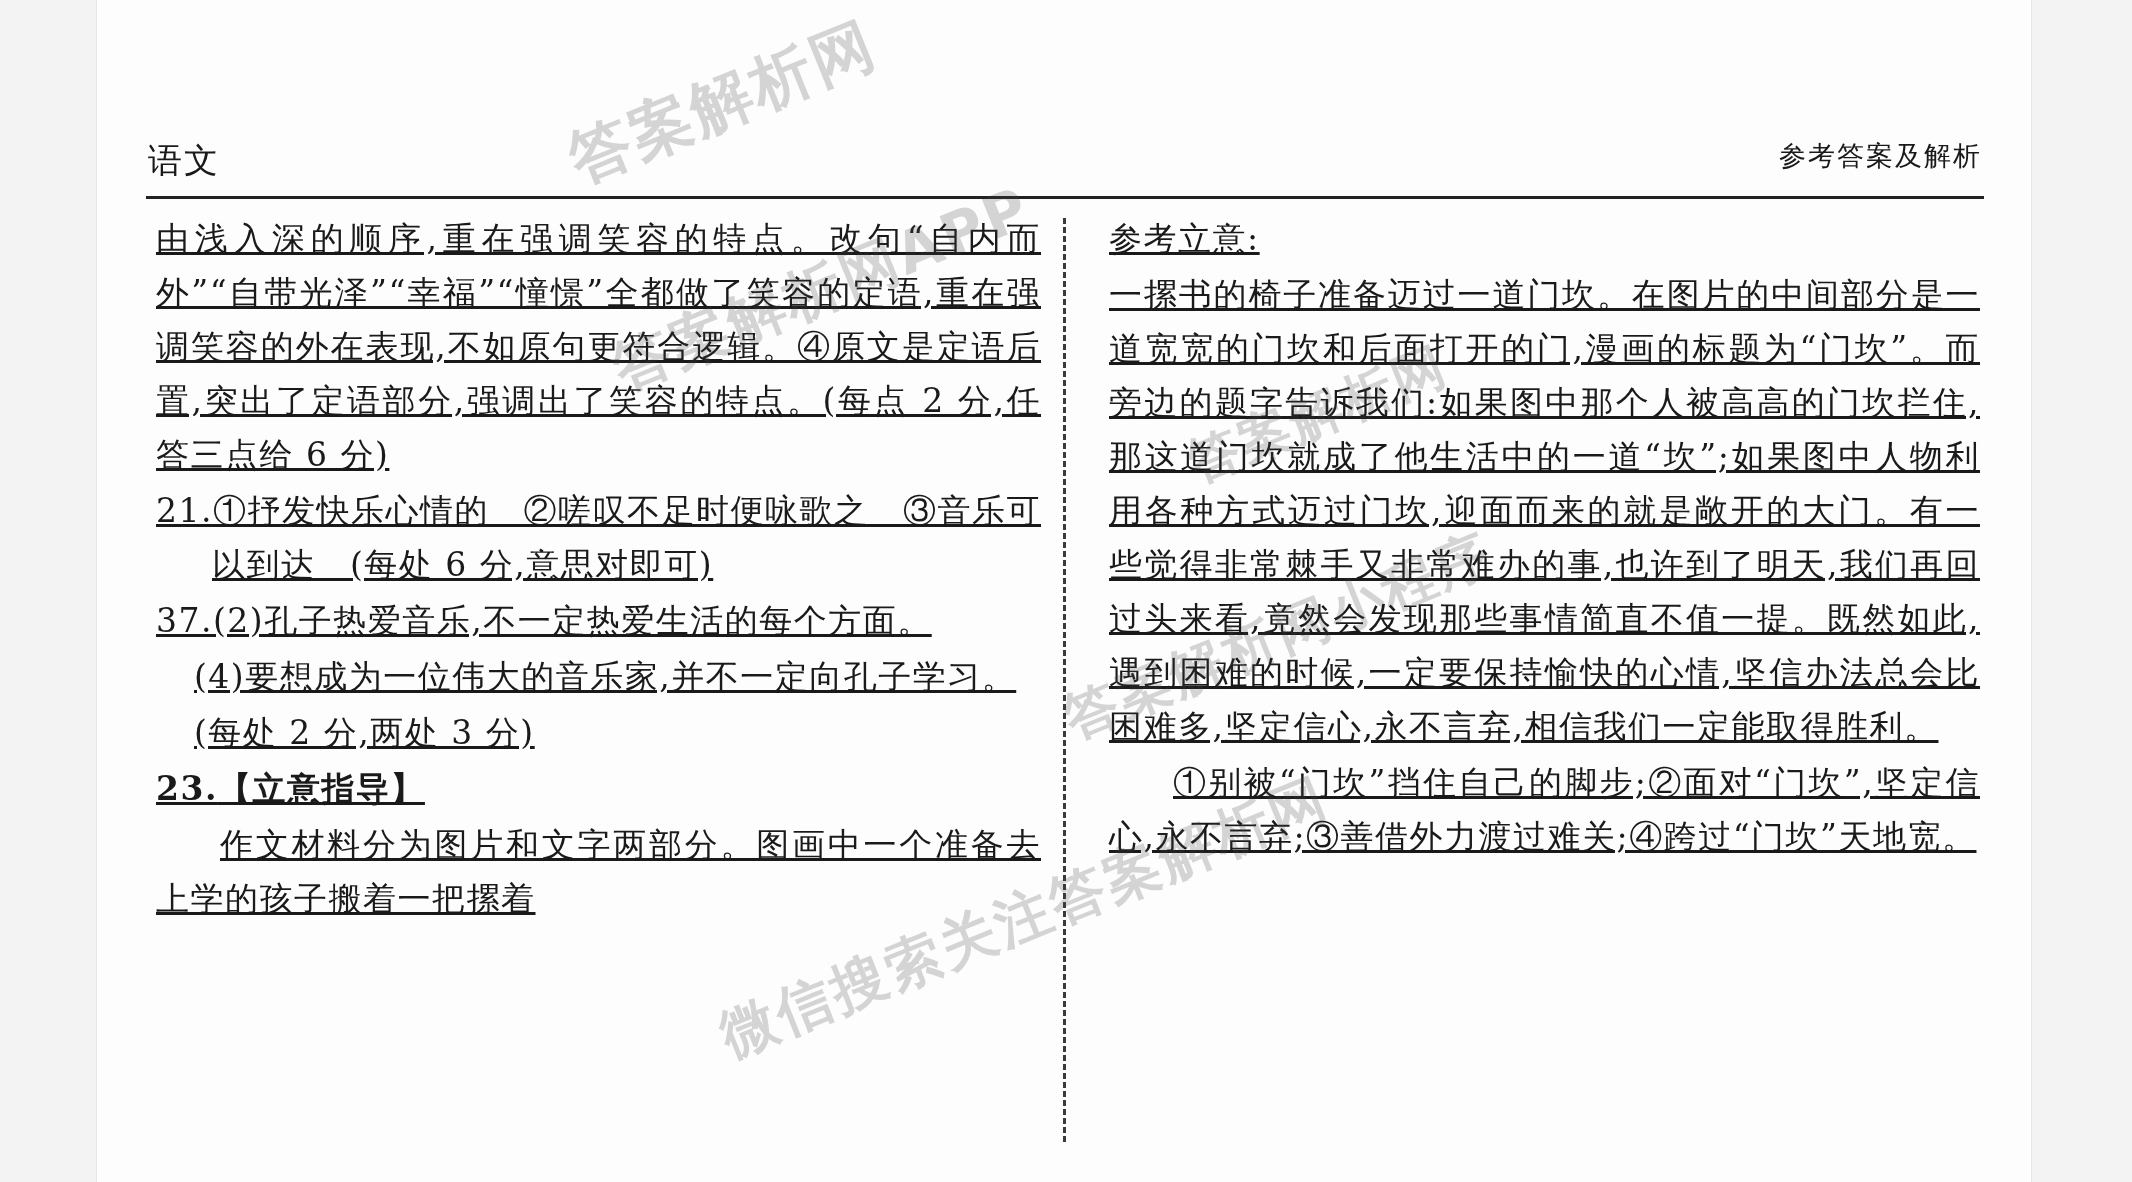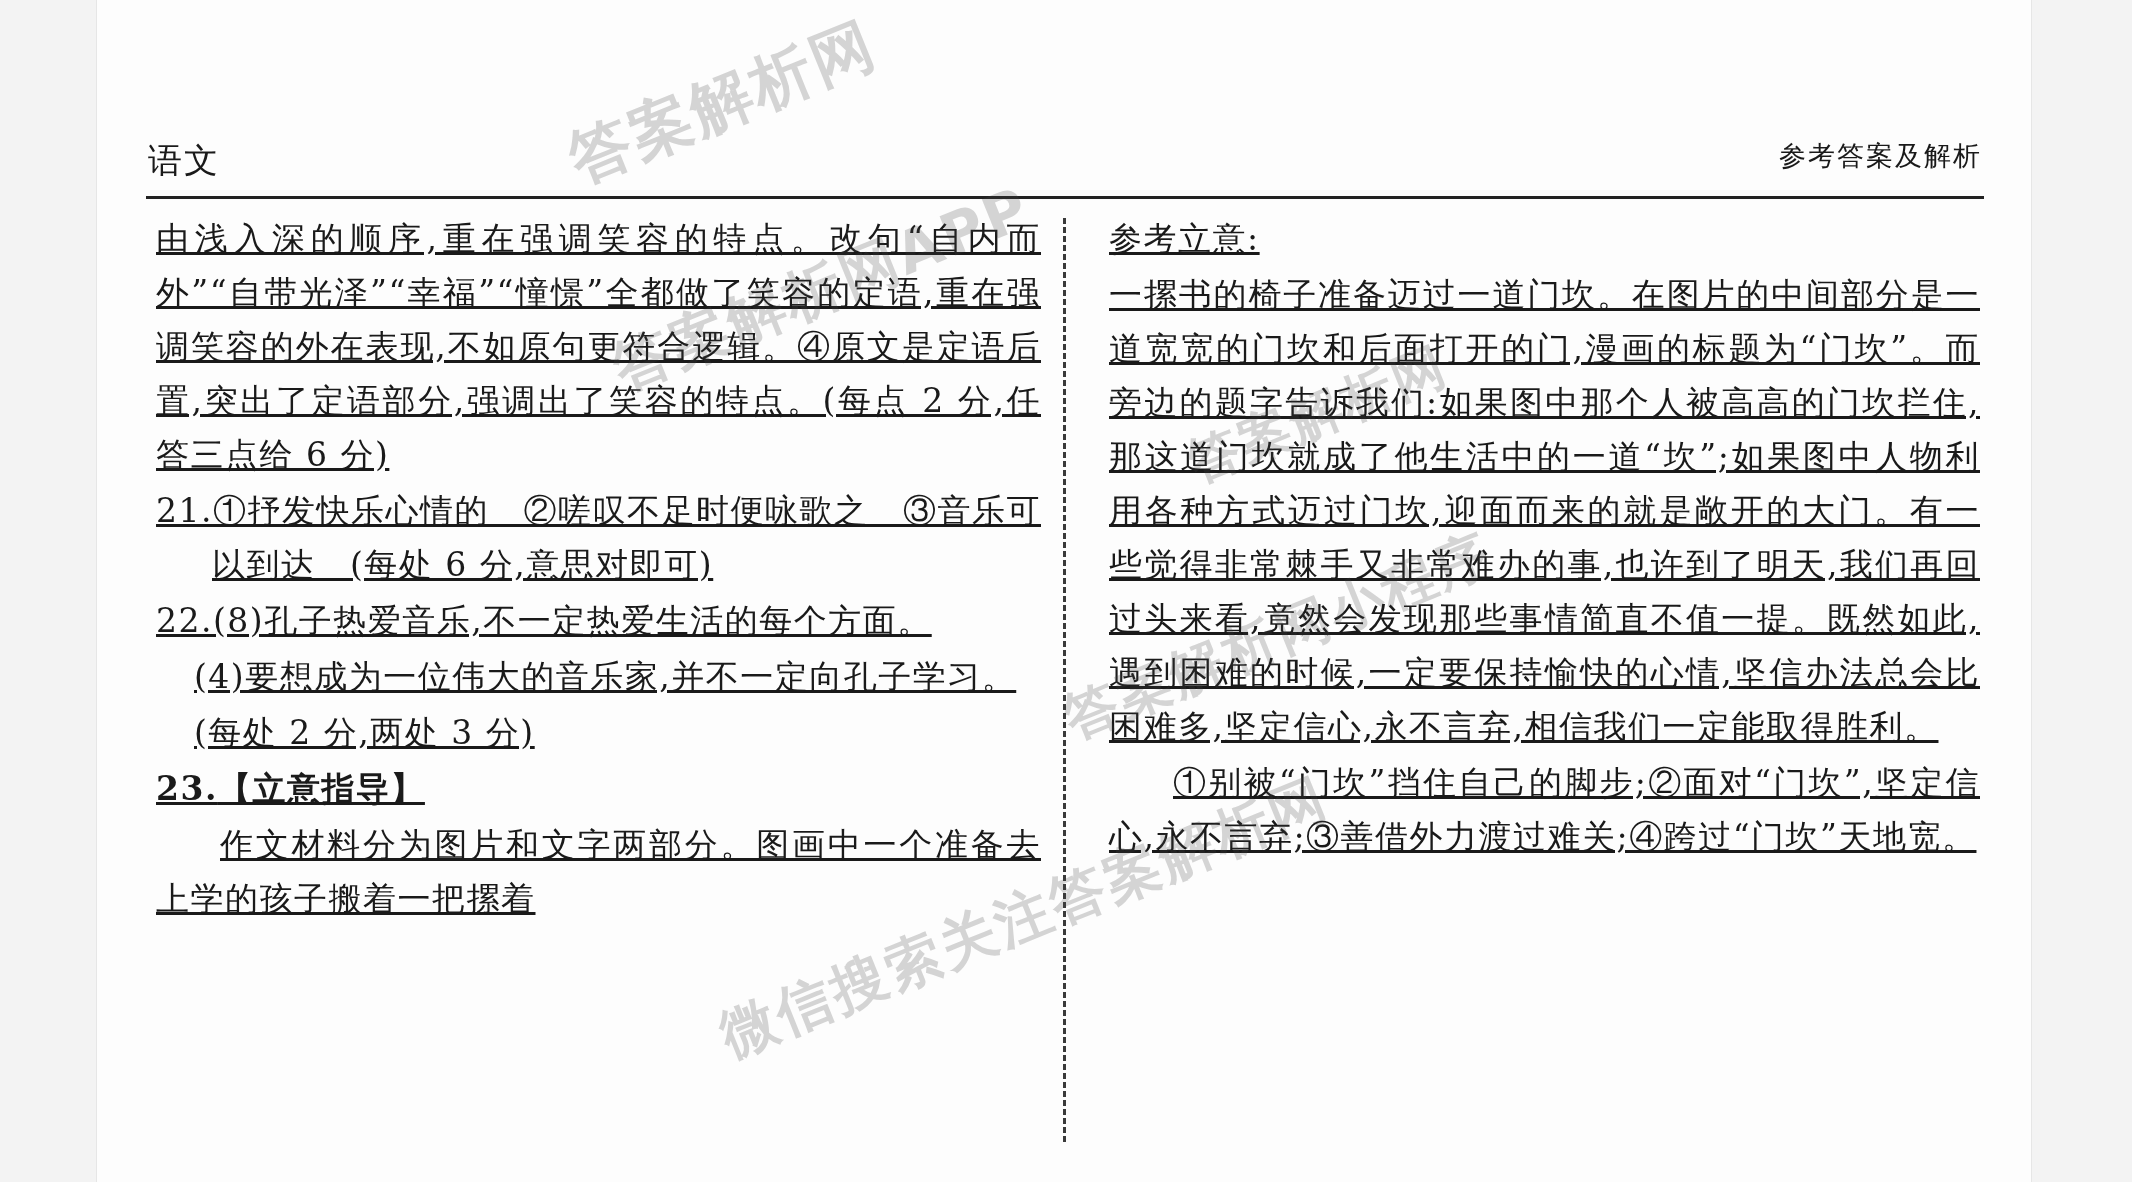--- a/index.html
+++ b/index.html
@@ -180,21 +180,21 @@
     </div>
 
     <div class="rule"></div>
 
     <div class="columns">
       <div class="divider"></div>
 
       <div class="col left">
         <p class="para indent0">由浅入深的顺序,重在强调笑容的特点。改句“自内而外”“自带光泽”“幸福”“憧憬”全都做了笑容的定语,重在强调笑容的外在表现,不如原句更符合逻辑。④原文是定语后置,突出了定语部分,强调出了笑容的特点。(每点 2 分,任答三点给 6 分)</p>
         <p class="para hang"><span>21.</span><span>①抒发快乐心情的　②嗟叹不足时便咏歌之　③音乐可以到达　(每处 6 分,意思对即可)</span></p>
-        <p class="para hang"><span>22.</span><span>(8)孔子热爱音乐,不一定热爱生活的每个方面。</span></p>
+        <p class="para hang"><span>37.</span><span>(2)孔子热爱音乐,不一定热爱生活的每个方面。</span></p>
         <p class="para indent1">(4)要想成为一位伟大的音乐家,并不一定向孔子学习。</p>
         <p class="para indent1">(每处 2 分,两处 3 分)</p>
         <p class="para hang bold"><span>23.</span><span>【立意指导】</span></p>
         <p class="para indent2">作文材料分为图片和文字两部分。图画中一个准备去上学的孩子搬着一把摞着</p>
       </div>
 
       <div class="col right">
         <p class="para">参考立意:</p>
         <p class="para">一摞书的椅子准备迈过一道门坎。在图片的中间部分是一道宽宽的门坎和后面打开的门,漫画的标题为“门坎”。而旁边的题字告诉我们:如果图中那个人被高高的门坎拦住,那这道门坎就成了他生活中的一道“坎”;如果图中人物利用各种方式迈过门坎,迎面而来的就是敞开的大门。有一些觉得非常棘手又非常难办的事,也许到了明天,我们再回过头来看,竟然会发现那些事情简直不值一提。既然如此,遇到困难的时候,一定要保持愉快的心情,坚信办法总会比困难多,坚定信心,永不言弃,相信我们一定能取得胜利。</p>
         <p class="para indent2">①别被“门坎”挡住自己的脚步;②面对“门坎”,坚定信心,永不言弃;③善借外力渡过难关;④跨过“门坎”天地宽。</p>

